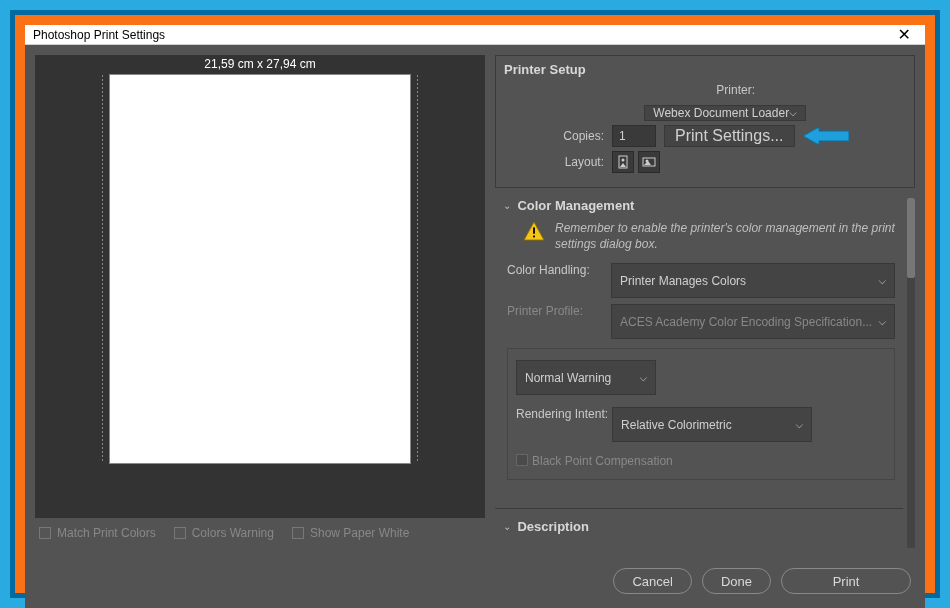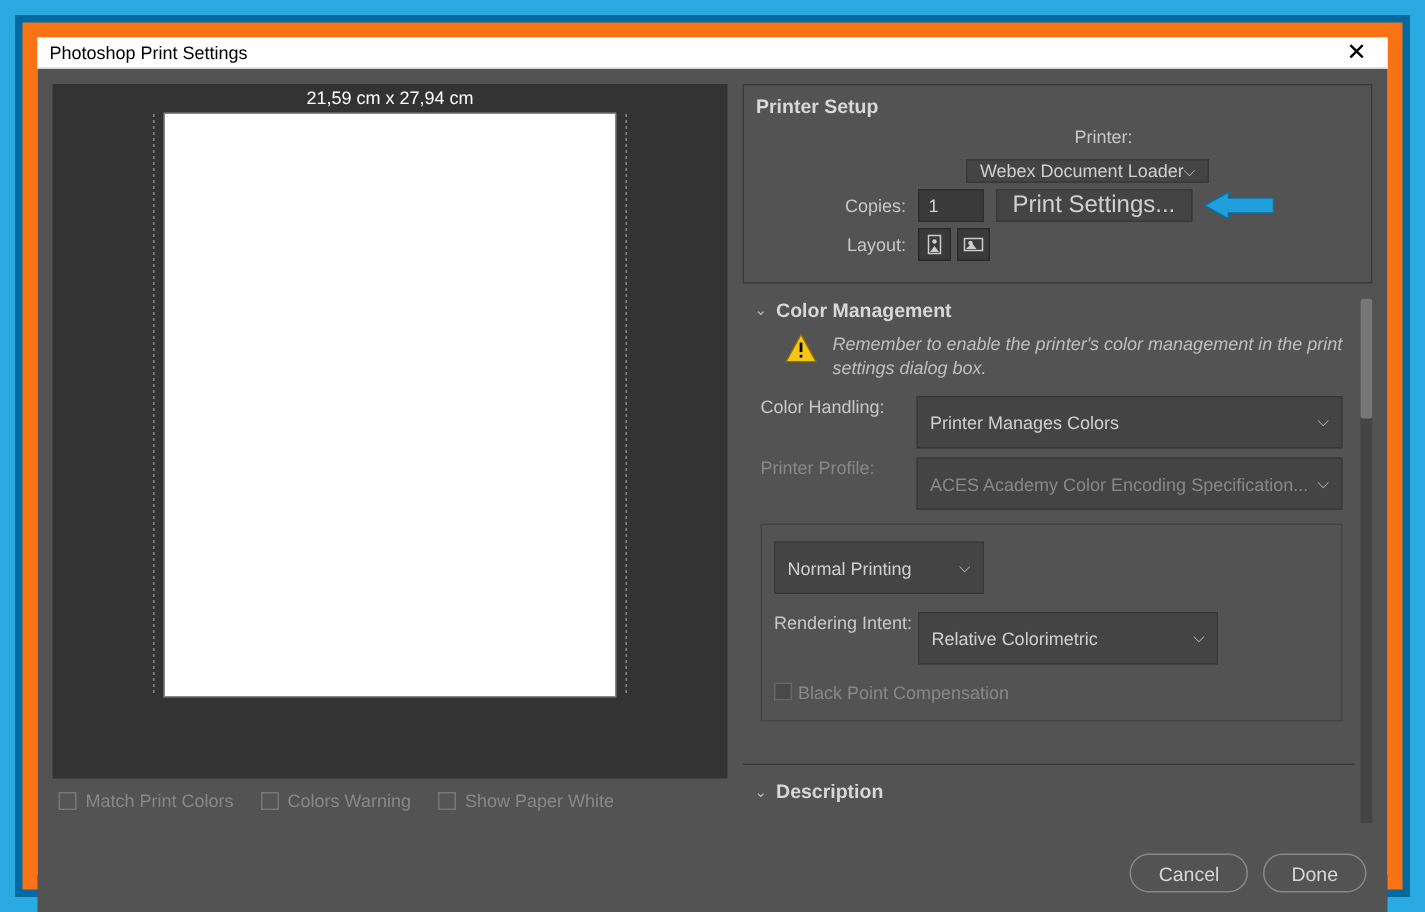--- a/index.html
+++ b/index.html
@@ -164,21 +164,21 @@
               <div class="cm-row">
                 <span class="lbl" style="color:#888;">Printer Profile:</span>
                 <div class="dropdown disabled">
                   <span>ACES Academy Color Encoding Specification...</span>
                   <span class="caret">⌵</span>
                 </div>
               </div>
               <div class="sub-panel">
                 <div class="cm-row" style="padding-left:0;">
                   <div class="dropdown short">
-                    <span>Normal Printing</span>
+                    <span>Normal Warning</span>
                     <span class="caret">⌵</span>
                   </div>
                 </div>
                 <div class="cm-row" style="padding-left:0;margin-top:6px;">
                   <span style="color:#c8c8c8;">Rendering Intent:</span>
                   <div class="dropdown med">
                     <span>Relative Colorimetric</span>
                     <span class="caret">⌵</span>
                   </div>
                 </div>
@@ -199,16 +199,19 @@
         </div>
       </div>
 
       <div class="footer">
         <div class="btn">
             <span>Cancel</span>
           </div>
         <div class="btn">
             <span>Done</span>
           </div>
+        <div class="btn primary">
+            <span>Print</span>
+          </div>
       </div>
     </div>
   </div>
 </div>
 
 </body></html>

